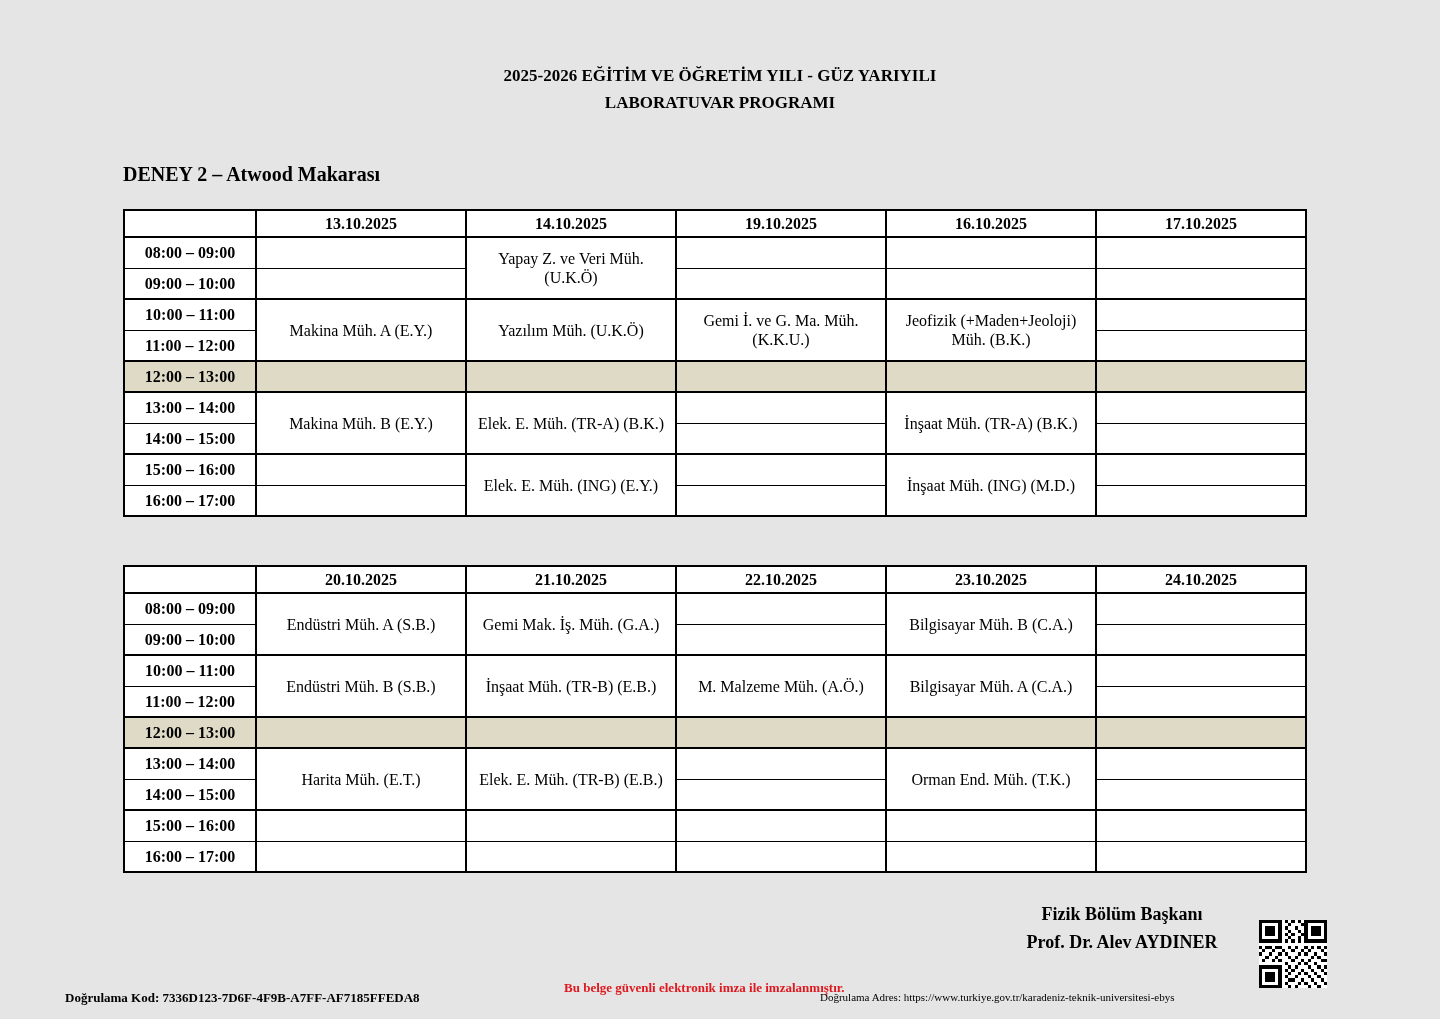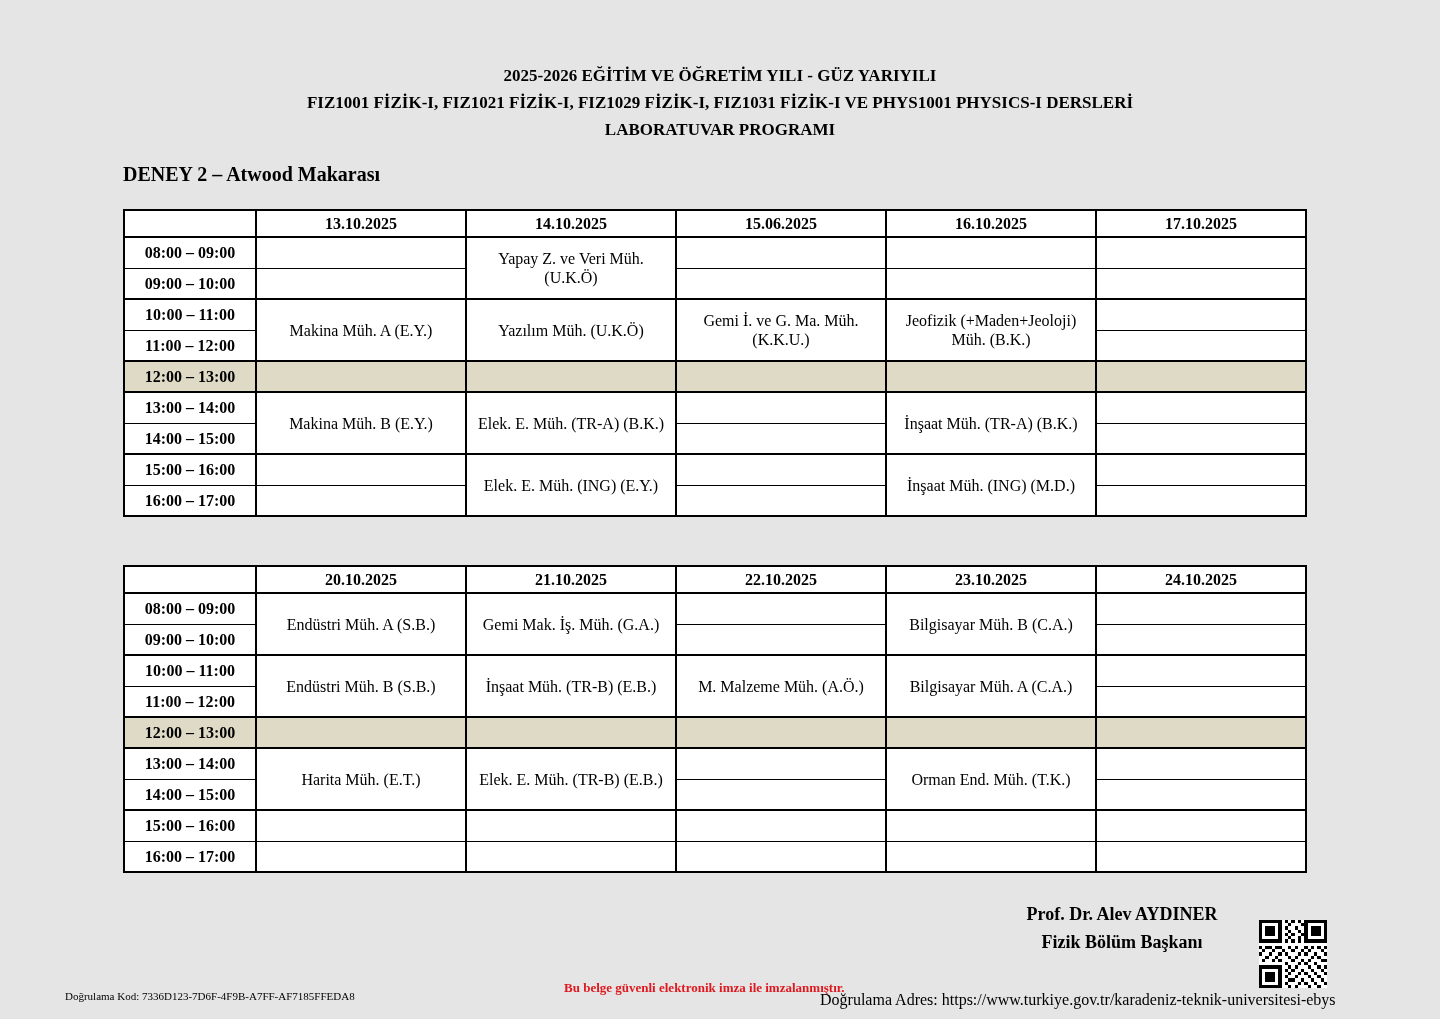--- a/index.html
+++ b/index.html
@@ -31,52 +31,51 @@
   .sched tbody tr { height:31px; }
   .sched th { font-weight:bold; }
   .sched td.time { font-weight:bold; }
   .sched tr.bt2 > th, .sched tr.bt2 > td { border-top-width:2px; }
   .sched tr.lunch > td { background:#dedac6; }
   .signature-block {
     position:absolute; left:1002px; top:900px; width:240px;
     text-align:center; font-weight:bold; font-size:18px; line-height:28px;
   }
   .qr { position:absolute; left:1259px; top:920px; width:68px; height:68px; }
-  .verification-code { position:absolute; left:65px;  top:990px; font-size:11px; }
+  .verification-code { position:absolute; left:65px;  top:990px; font-size:13px;font-weight:bold; }
   .signature-notice  { position:absolute; left:528px; top:980px; font-size:13px; font-weight:bold; color:#e0181f;margin-left:36px; }
-  .verification-address { position:absolute; left:820px; top:991px; font-size:16px; }
+  .verification-address { position:absolute; left:820px; top:991px; font-size:11px; }
 </style>
 </head>
 <body>
 
 <div class="page">
 
   <div class="title-block">
     <div>2025-2026 EĞİTİM VE ÖĞRETİM YILI - GÜZ YARIYILI</div>
-    <div>FIZ1001 FİZİK-I, FIZ1021 FİZİK-I, FIZ1029 FİZİK-I, FIZ1031 FİZİK-I VE PHYS1001 PHYSICS-I DERSLERİ</div>
     <div>LABORATUVAR PROGRAMI</div>
   </div>
 
   <div class="experiment-heading">DENEY 2 – Atwood Makarası</div>
 
   <table class="sched week1">
     <colgroup>
         <col class="time-col">
         <col>
         <col>
         <col>
         <col>
         <col>
       </colgroup>
     <thead>
       <tr>
         <th></th>
         <th>13.10.2025</th>
         <th>14.10.2025</th>
-        <th>15.06.2025</th>
+        <th>19.10.2025</th>
         <th>16.10.2025</th>
         <th>17.10.2025</th>
       </tr>
     </thead>
     <tbody>
       <tr class="bt2">
         <td class="time">08:00 – 09:00</td>
         <td></td>
         <td rowspan="2">Yapay Z. ve Veri Müh. (U.K.Ö)</td>
         <td></td>
@@ -219,22 +218,22 @@
         <td></td>
         <td></td>
         <td></td>
         <td></td>
         <td></td>
       </tr>
     </tbody>
   </table>
 
   <div class="signature-block">
+    <div>Fizik Bölüm Başkanı</div>
     <div>Prof. Dr. Alev AYDINER</div>
-    <div>Fizik Bölüm Başkanı</div>
   </div>
 
   <svg class="qr" viewBox="0 0 21 21" shape-rendering="crispEdges" xmlns="http://www.w3.org/2000/svg">
     <rect x="0" y="0" width="21" height="21" fill="#fff"></rect>
     <path fill="#000" d="M0 0h7v7H0z"></path>
       <path fill="#fff" d="M1 1h5v5H1z"></path>
       <path fill="#000" d="M2 2h3v3H2z"></path>
     <path fill="#000" d="M14 0h7v7h-7z"></path>
       <path fill="#fff" d="M15 1h5v5h-5z"></path>
       <path fill="#000" d="M16 2h3v3h-3z"></path>

